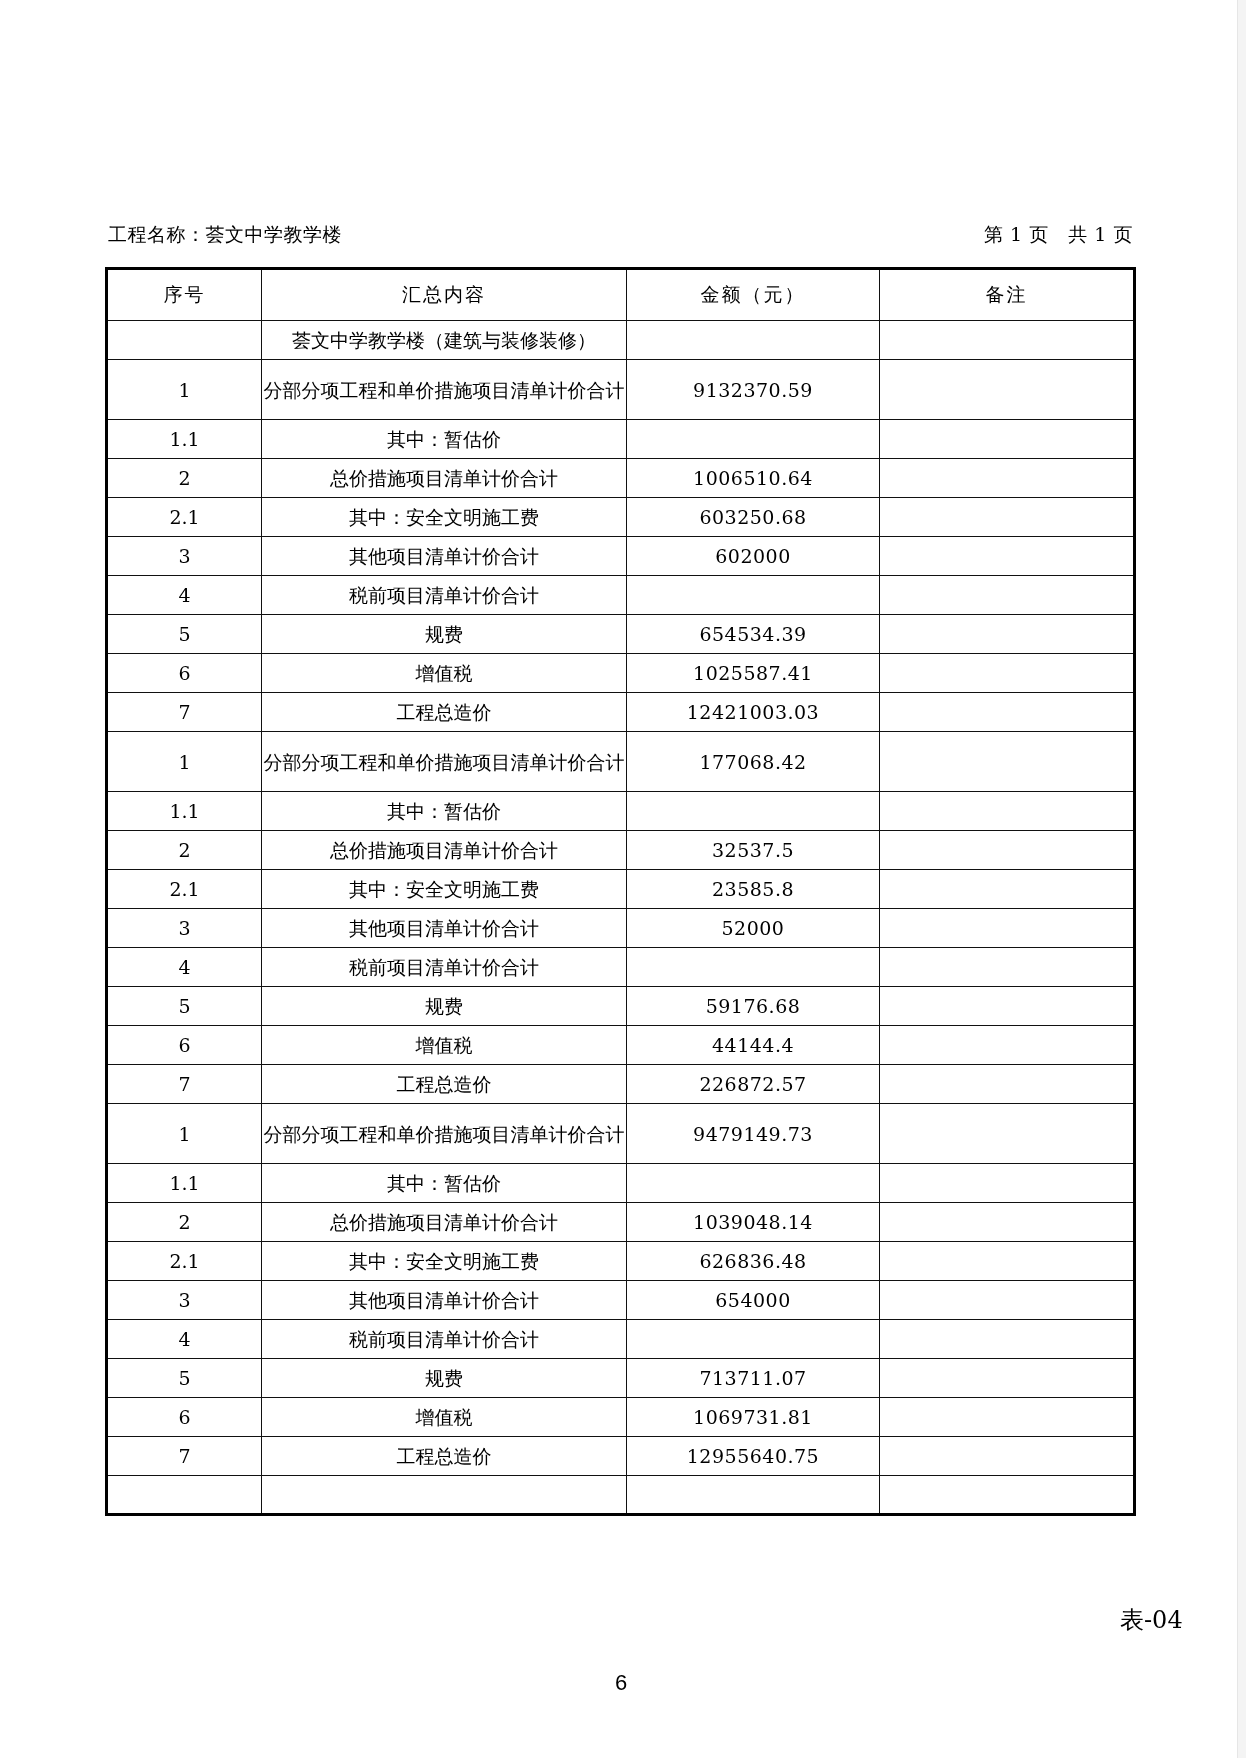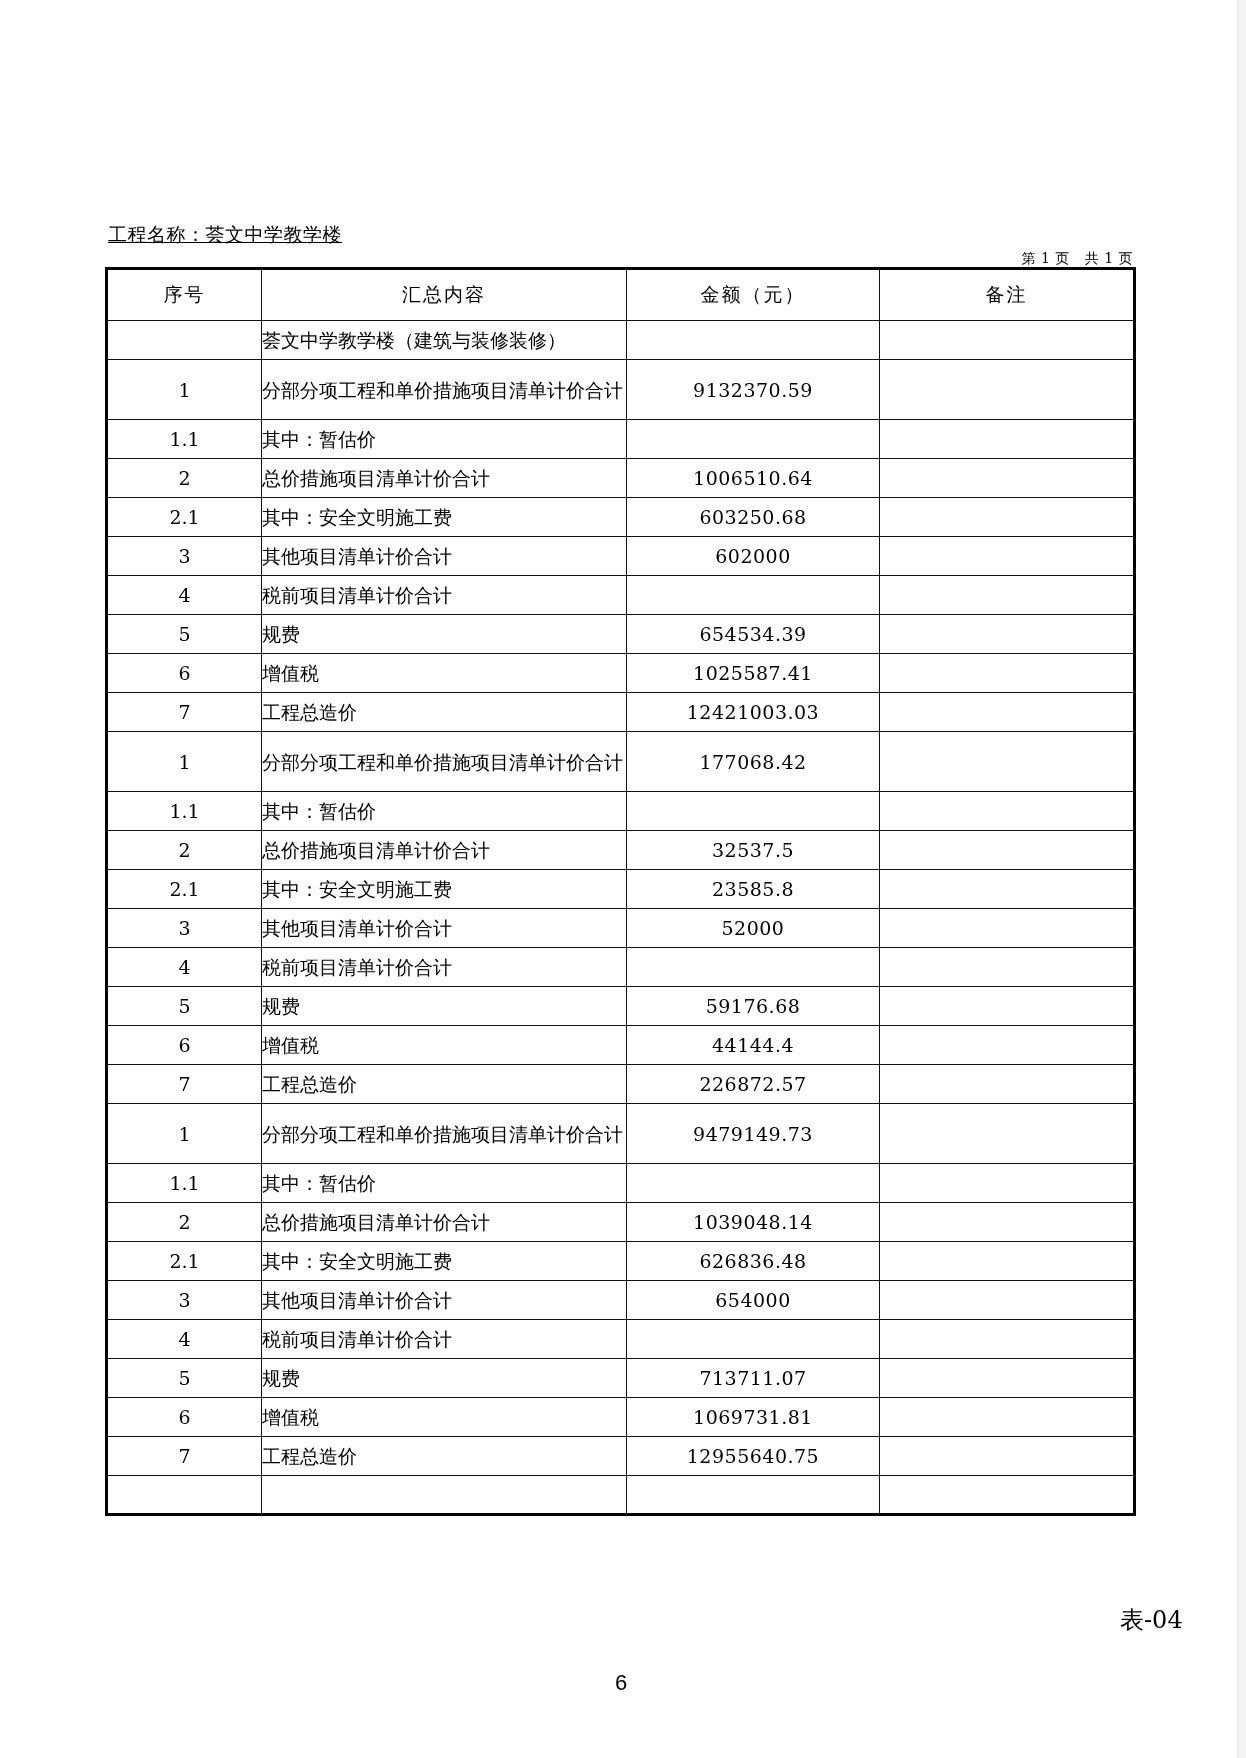--- a/index.html
+++ b/index.html
@@ -1,34 +1,34 @@
 <!DOCTYPE html>
 <html><head>
 <meta charset="utf-8">
 <style>
   html, body { margin: 0; padding: 0; }
   body {
     width: 1246px; height: 1758px; background: #ffffff; position: relative; overflow: hidden;
     font-family: "DejaVu Serif", "Liberation Serif", serif; color: #000;
   }
   .edge { position: absolute; left: 1237px; top: 0; width: 9px; height: 1758px; background: #f4f4f4; border-left: 1px solid #e6e6e6; }
-  .hdr-left { position: absolute; left: 108px; top: 222px; font-size: 19px; letter-spacing: 0.5px; text-decoration: underline; }
-  .hdr-right { position: absolute; right: 113px; top: 222px; font-size: 14px; white-space: pre; letter-spacing: 0.5px; margin-top: 28px; }
+  .hdr-left { position: absolute; left: 108px; top: 222px; font-size: 19px; letter-spacing: 0.5px; }
+  .hdr-right { position: absolute; right: 113px; top: 222px; font-size: 19px; white-space: pre; letter-spacing: 0.5px; }
   table.main {
     position: absolute; left: 105px; top: 267px; width: 1028px;
     border-collapse: collapse; table-layout: fixed; border: 3px solid #000;
   }
   table.main td, table.main th {
     border: 1.5px solid #111; padding: 0; font-size: 19px; font-weight: normal;
     height: 39px; box-sizing: border-box; vertical-align: middle;
   }
   table.main th { height: 52px; text-align: center; letter-spacing: 2px; }
   table.main tr.tall td { height: 60px; }
   td.seq { text-align: center; }
-  td.content { text-align: left; padding-left: 4px; line-height: 18px; }
+  td.content { text-align: center; padding-left: 4px; line-height: 18px; }
   td.amount { text-align: center; padding-right: 1px; font-family: "DejaVu Serif", serif; letter-spacing: 0.5px; }
   td.remark { }
   .footer-code { position: absolute; left: 1120px; top: 1604px; font-size: 24px; }
   .page-num { position: absolute; left: 615px; top: 1670px; font-size: 22px; font-family: "Liberation Sans", sans-serif; }
 </style>
 </head>
 <body>
 
 <div class="edge"></div>
 

